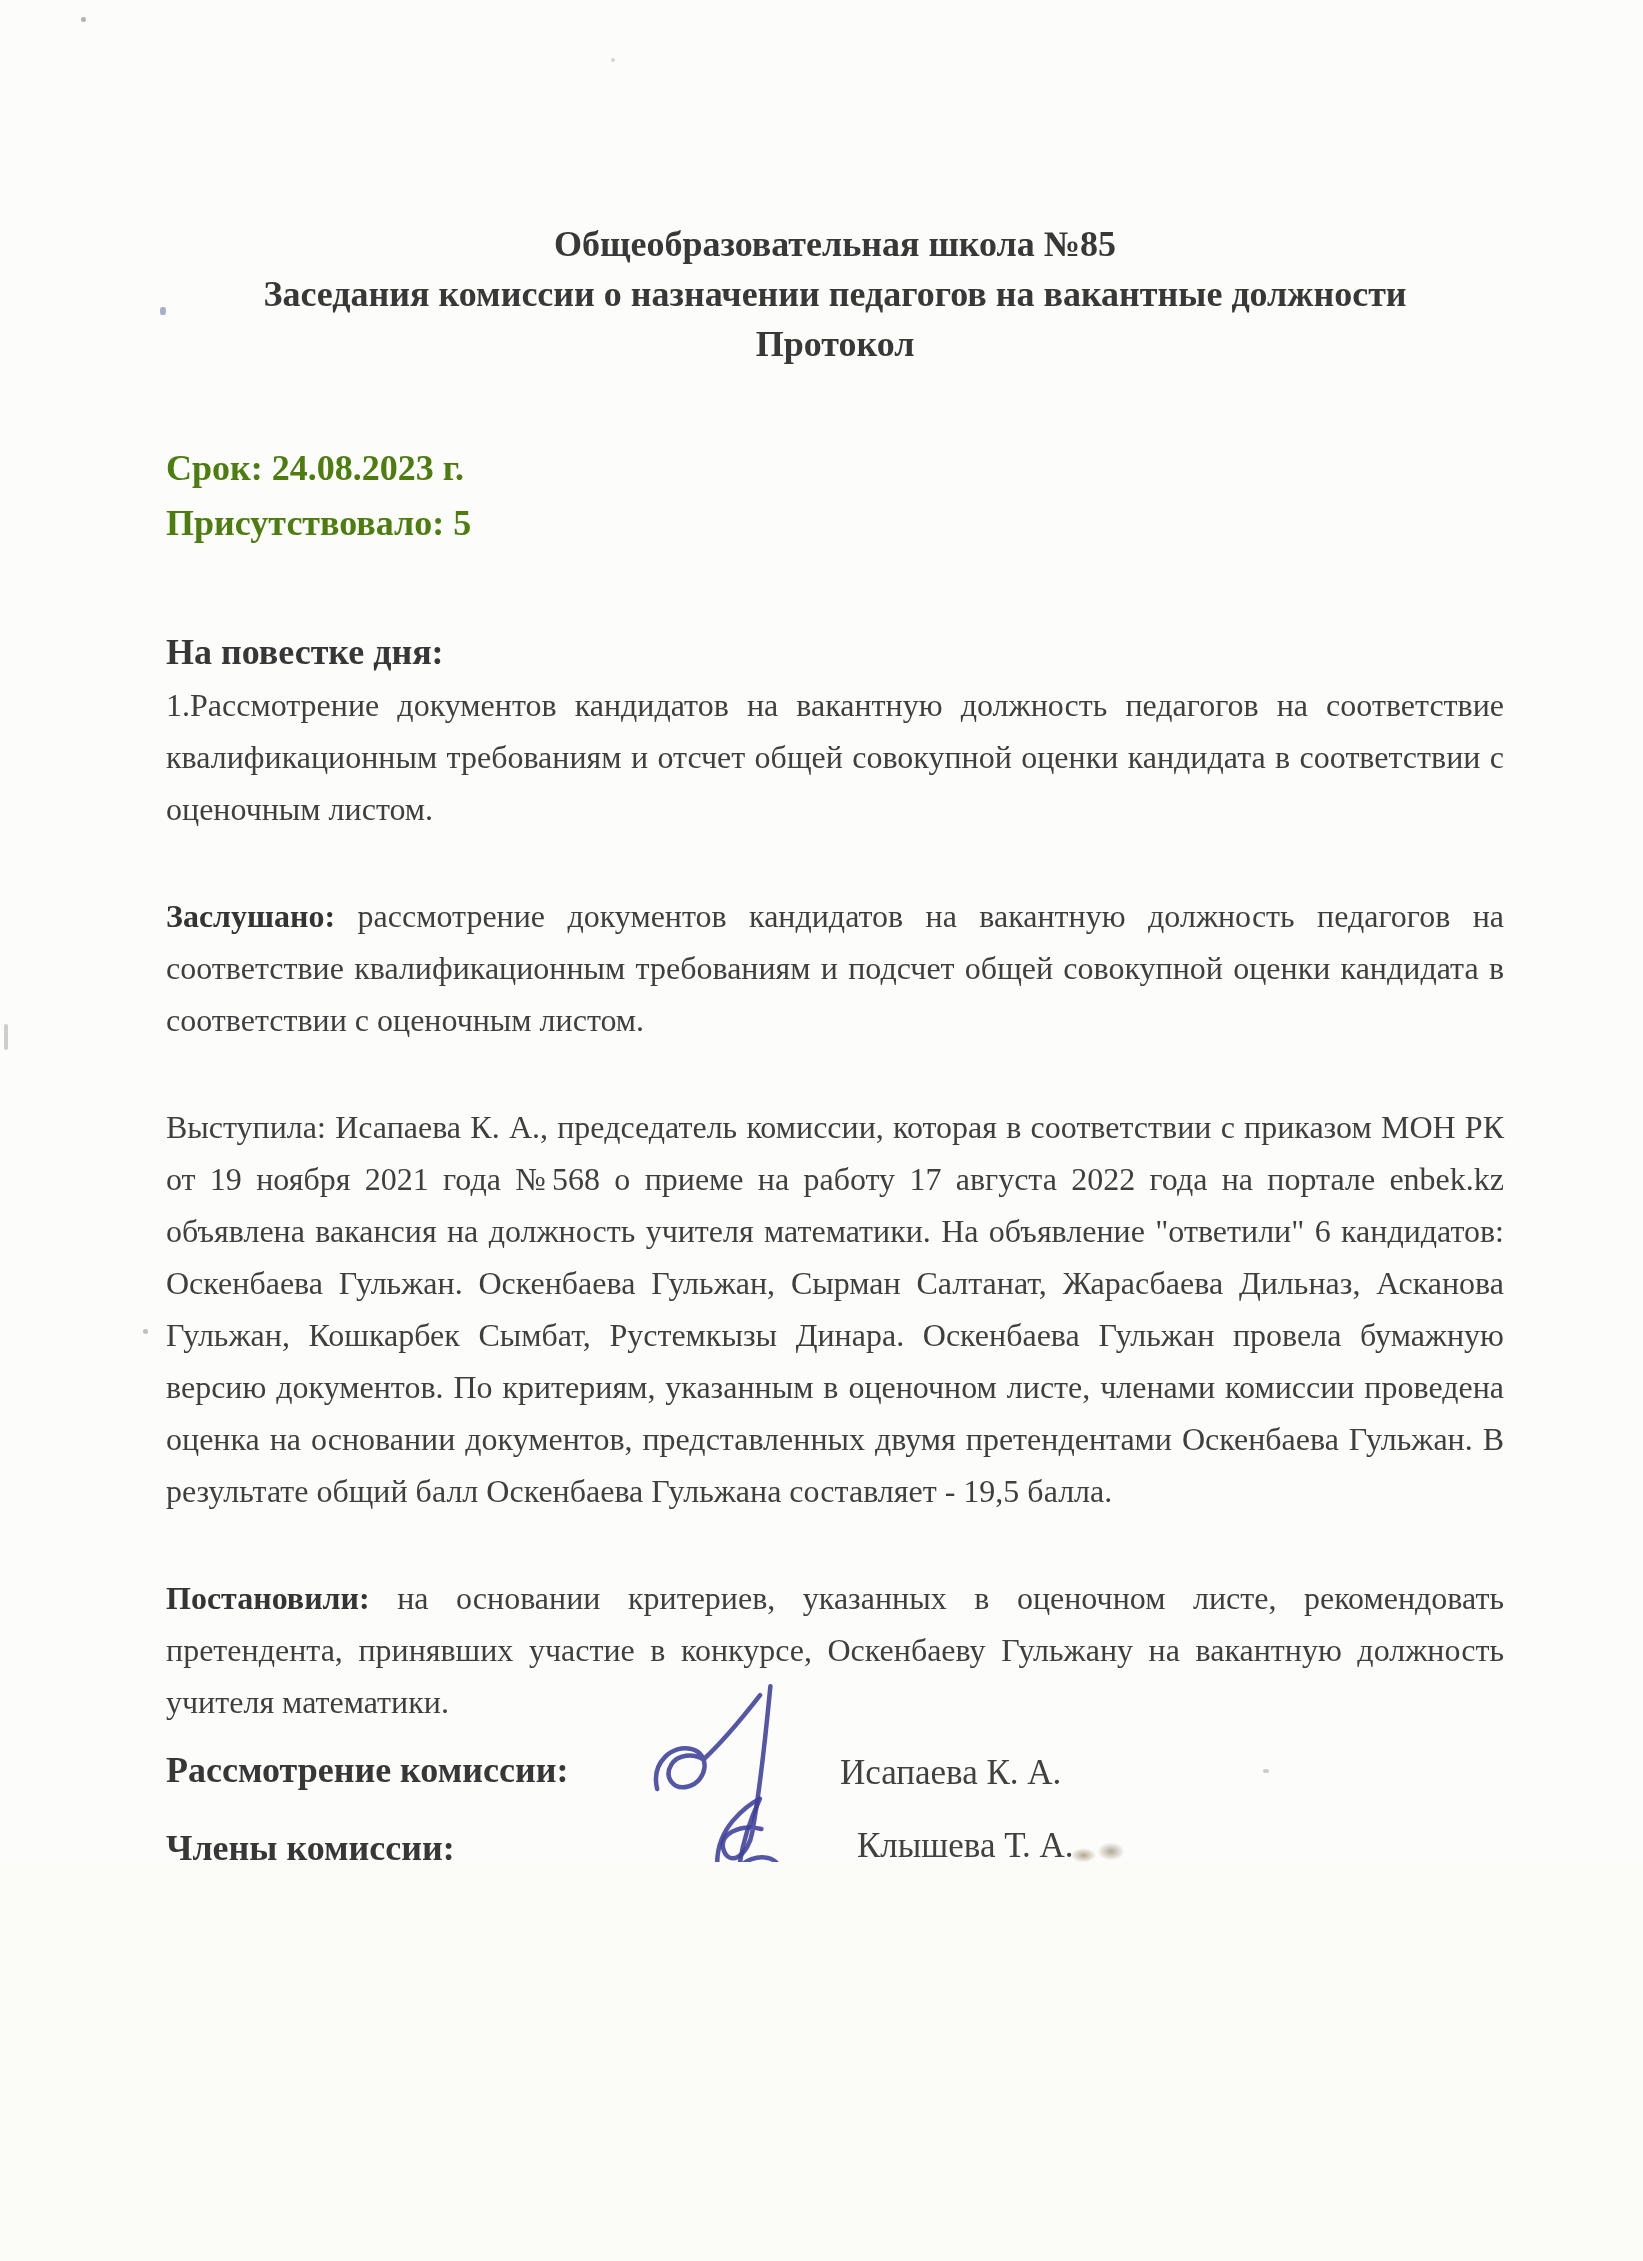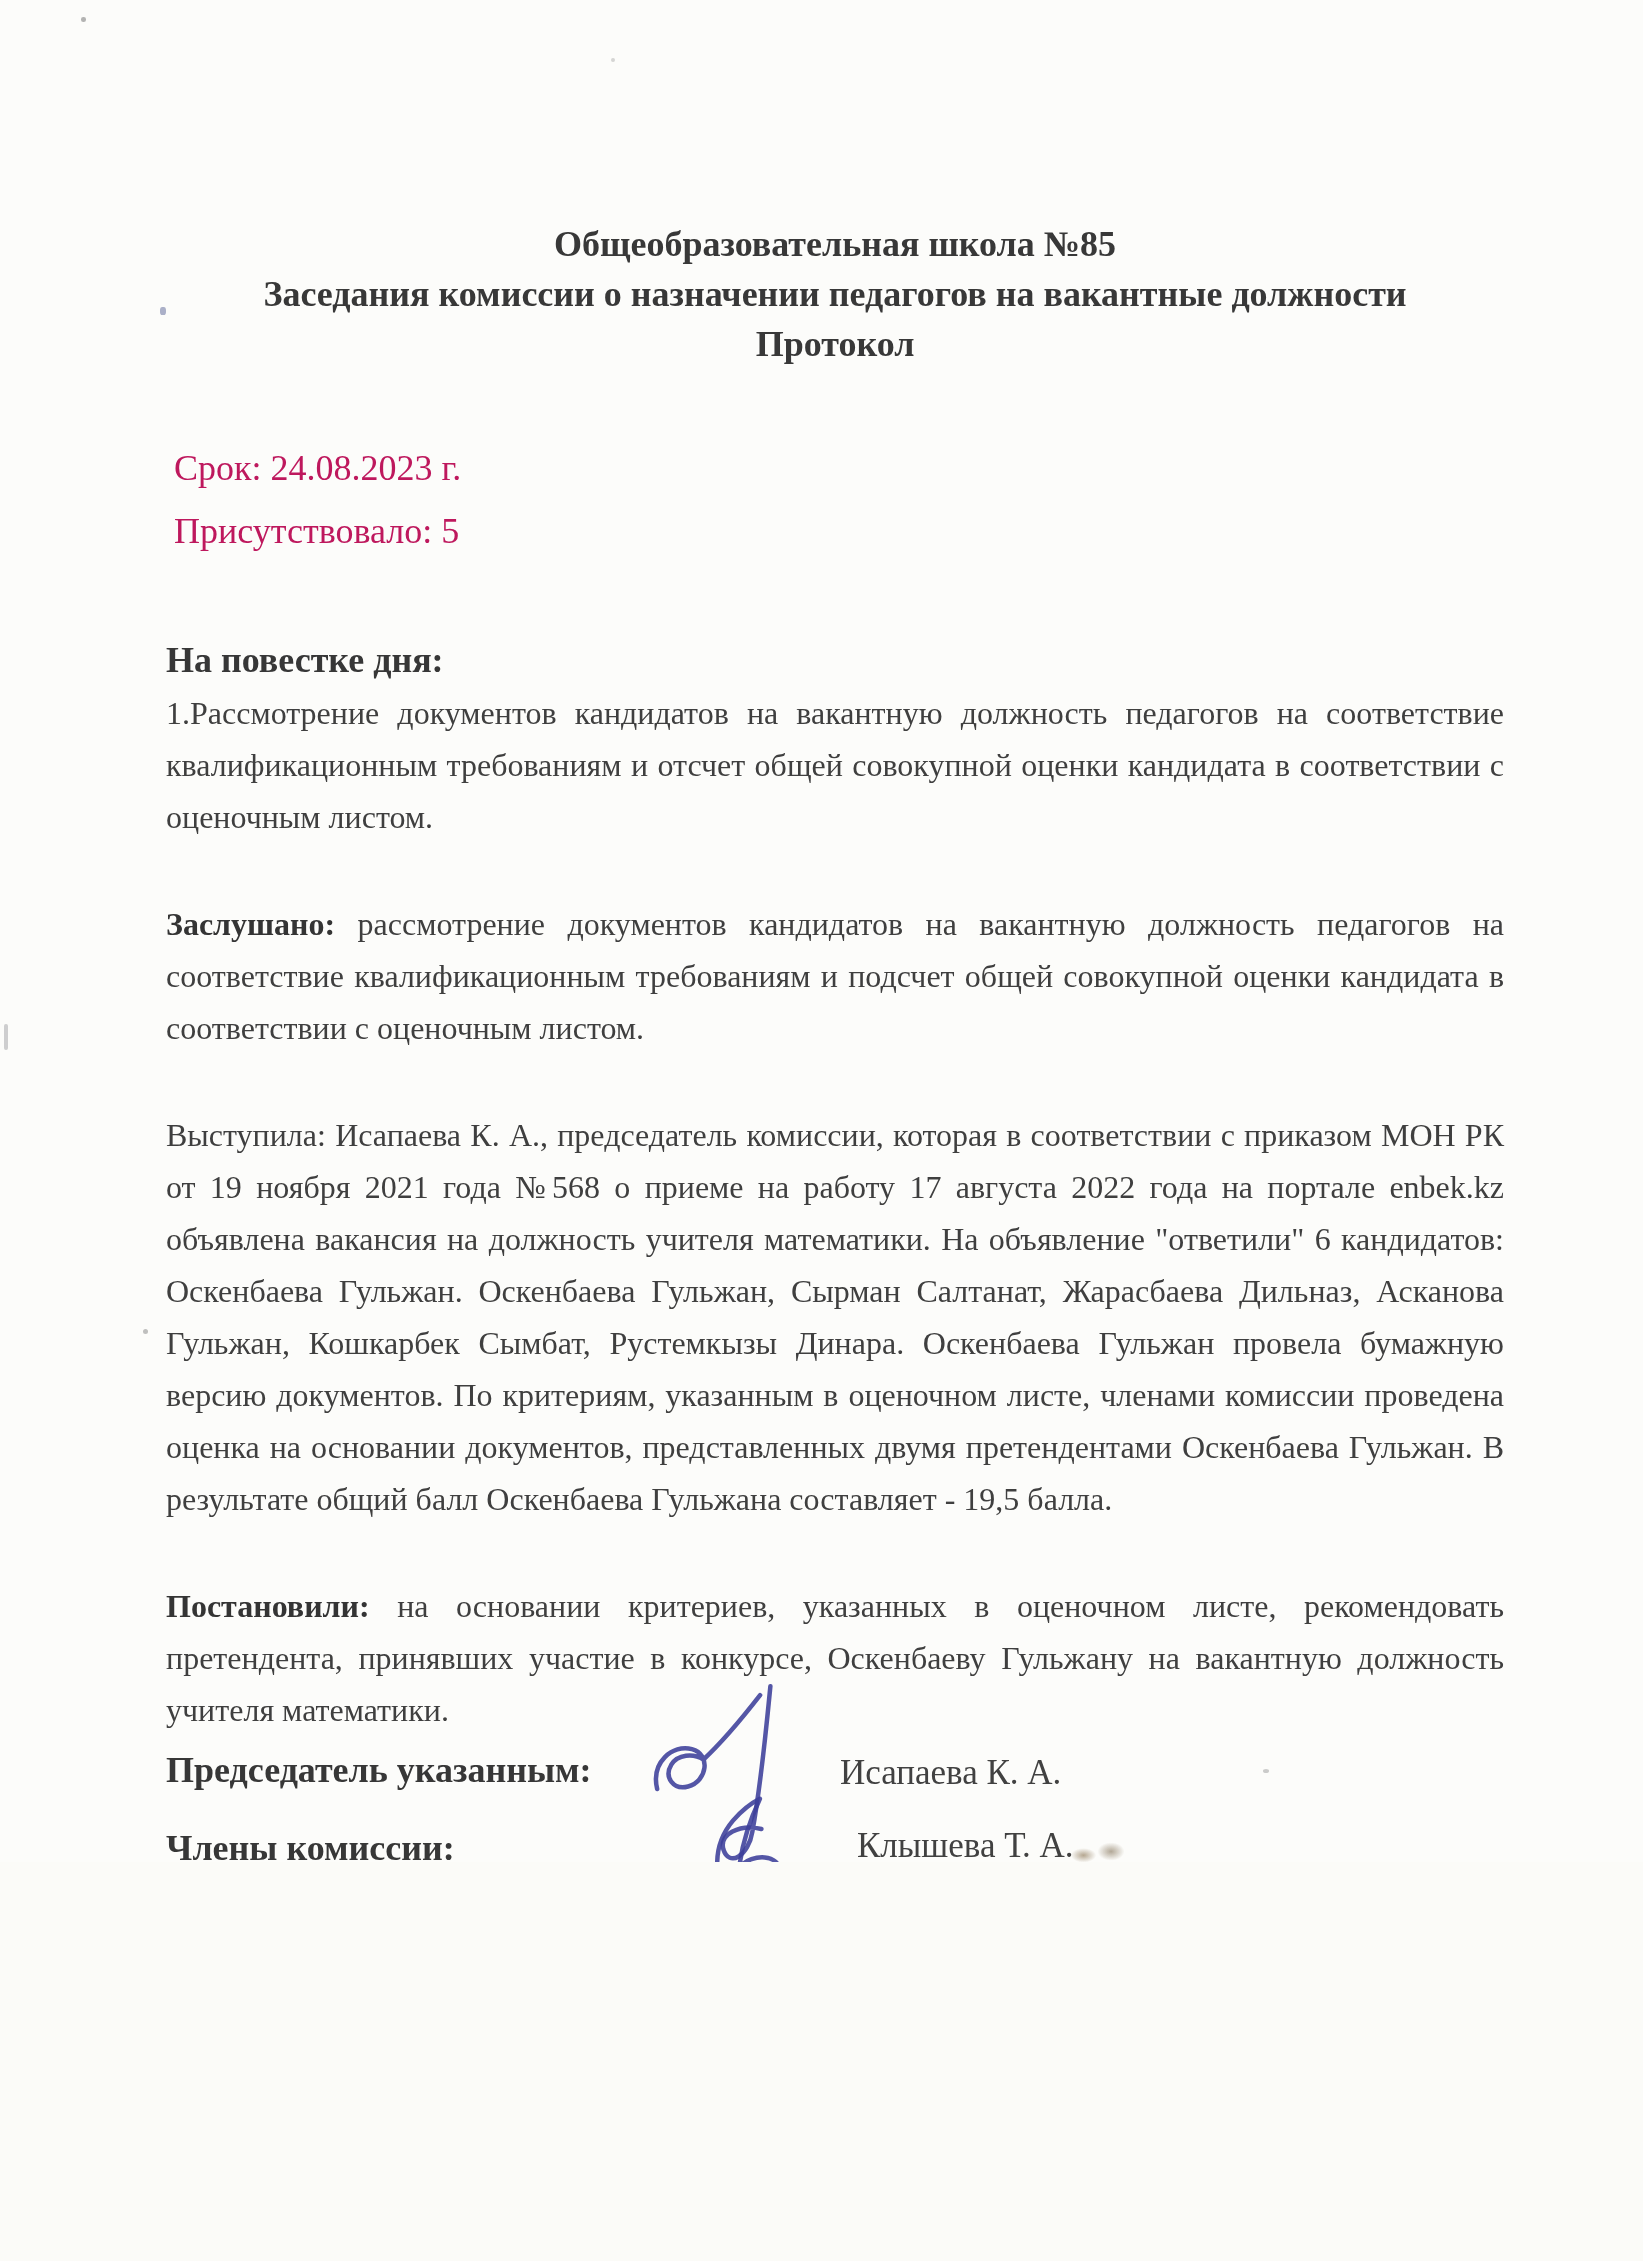--- a/index.html
+++ b/index.html
@@ -23,25 +23,25 @@
   }
   .title-line {
     margin: 0;
     text-align: center;
     font-size: 36px;
     line-height: 50px;
     font-weight: bold;
     color: #383838;
   }
   .meta-line {
-    margin: 8px;
-    font-weight: normal;
+    margin: 0;
+    font-weight: bold;
     font-size: 36px;
     line-height: 55px;
-    color: #be185d;
+    color: #4d7c0f;
   }
   .meta-first { margin-top: 72px; }
   .agenda-heading {
     margin: 75px 0 0 0;
     font-weight: bold;
     font-size: 36px;
     line-height: 53px;
     color: #373737;
   }
   .body-para {
@@ -130,21 +130,21 @@
     <p class="body-para">1.Рассмотрение документов кандидатов на вакантную должность педагогов на соответствие квалификационным требованиям и отсчет общей совокупной оценки кандидата в соответствии с оценочным листом.</p>
 
     <p class="body-para para-gap"><b class="lead-label">Заслушано:</b><span> рассмотрение документов кандидатов на вакантную должность педагогов на соответствие квалификационным требованиям и подсчет общей совокупной оценки кандидата в соответствии с оценочным листом.</span></p>
 
     <p class="body-para para-gap">Выступила: Исапаева К. А., председатель комиссии, которая в соответствии с приказом МОН РК от 19 ноября 2021 года №568 о приеме на работу 17 августа 2022 года на портале enbek.kz объявлена вакансия на должность учителя математики. На объявление "ответили" 6 кандидатов: Оскенбаева Гульжан. Оскенбаева Гульжан, Сырман Салтанат, Жарасбаева Дильназ, Асканова Гульжан, Кошкарбек Сымбат, Рустемкызы Динара. Оскенбаева Гульжан провела бумажную версию документов. По критериям, указанным в оценочном листе, членами комиссии проведена оценка на основании документов, представленных двумя претендентами Оскенбаева Гульжан. В результате общий балл Оскенбаева Гульжана составляет - 19,5 балла.</p>
 
     <p class="body-para para-gap"><b class="lead-label">Постановили:</b><span> на основании критериев, указанных в оценочном листе, рекомендовать претендента, принявших участие в конкурсе, Оскенбаеву Гульжану на вакантную должность учителя математики.</span></p>
   </main>
 
   <section class="signatures">
-    <div class="sig-label label-chair">Председатель указанным:</div>
+    <div class="sig-label label-chair">Рассмотрение комиссии:</div>
     <div class="sig-label label-members">Члены комиссии:</div>
 
     <div class="sig-name n0">Исапаева К. А.</div>
     <div class="sig-name n1">Клышева Т. А.</div>
     <div class="sig-name n2">Жапаркулова Д. К.</div>
     <div class="sig-name n3">Койшыбаева Ж. Т.</div>
     <div class="sig-name n4">Плеханова Н.С.</div>
 
     <svg class="sig-ink s0" width="155" height="193" viewBox="0 0 240 300">
       <path d="M20,168 C10,126 44,98 74,106 C104,114 98,156 68,164 C46,170 30,150 42,130 C52,114 76,112 92,122 C120,96 152,58 180,22"></path>

